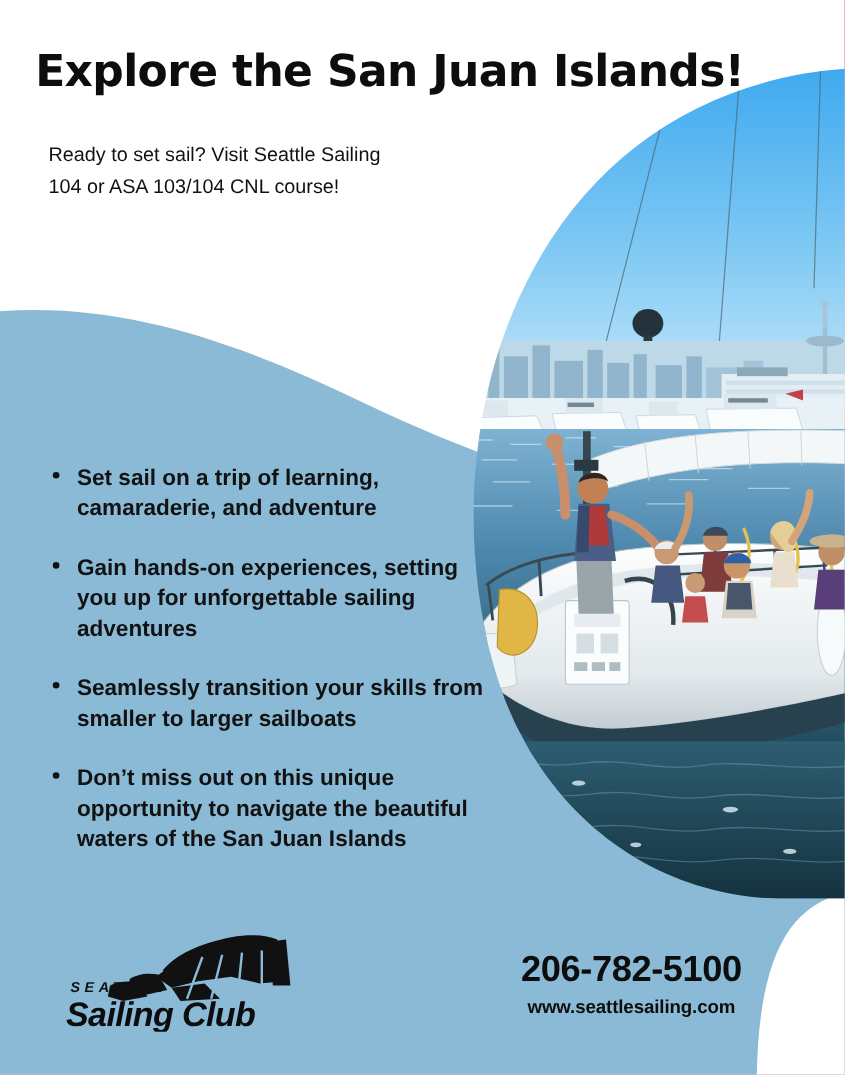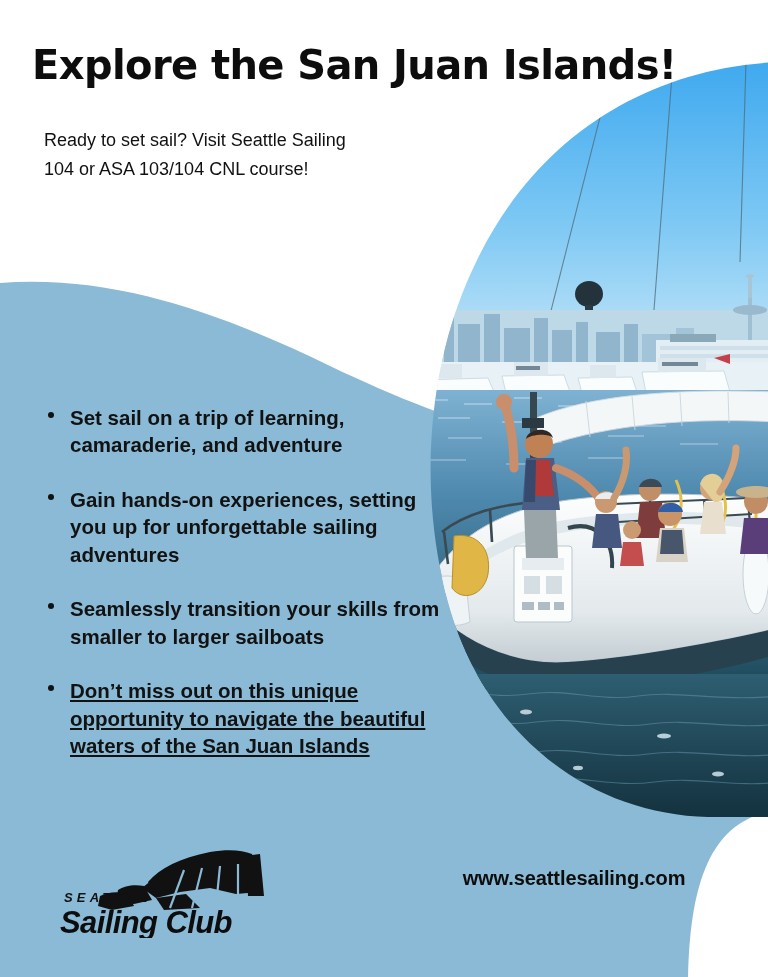--- a/index.html
+++ b/index.html
@@ -59,22 +59,23 @@
   }
   .bullet{
     position:relative;
     padding-left:26px;
     margin-bottom:27px;
     font-size:20.5px;
     line-height:1.34;
     color:#121212;
     font-weight:bold;
     font-family:"Liberation Sans",sans-serif;
-  }
-  .bullet:last-child{margin-bottom:0;text-decoration:underline;}
+    margin-top:17px;
+  }
+  .bullet:last-child{margin-bottom:0;}
   .bullet .dot{
     position:absolute;left:4px;top:8px;
     width:6px;height:6px;border-radius:50%;
     background:#121212;
   }
   .bullet .btxt{display:block;}
 
   
   #logo{
     position:absolute;
@@ -92,21 +93,21 @@
   }
   .phone{
     font-size:33px;
     font-weight:bold;
     letter-spacing:-0.4px;
     color:#0d0d0d;
     font-family:"Liberation Sans",sans-serif;
     line-height:1.18;
   }
   .site{
-    font-size:20px;
+    font-size:17px;
     font-weight:bold;
     color:#0d0d0d;
     font-family:"Liberation Sans",sans-serif;
     margin-top:5px;
     letter-spacing:-0.1px;
   }
 </style>
 </head>
 <body>
 
@@ -438,16 +439,17 @@
         <line x1="178" y1="16" x2="178" y2="54"></line>
       </g>
 
       <text x="4" y="54" font-family="Liberation Sans, sans-serif" font-size="13" font-weight="bold" font-style="italic" letter-spacing="4.2" fill="#111111">SEATTLE</text>
 
       <text x="0" y="85" font-family="Liberation Sans, sans-serif" font-size="31" font-weight="bold" font-style="italic" letter-spacing="-0.6" fill="#0d0d0d">Sailing Club</text>
     </svg>
   </div>
 
   <div id="contact">
+    <div class="phone">206-782-5100</div>
     <div class="site">www.seattlesailing.com</div>
   </div>
 
 </div>
 
 </body></html>

